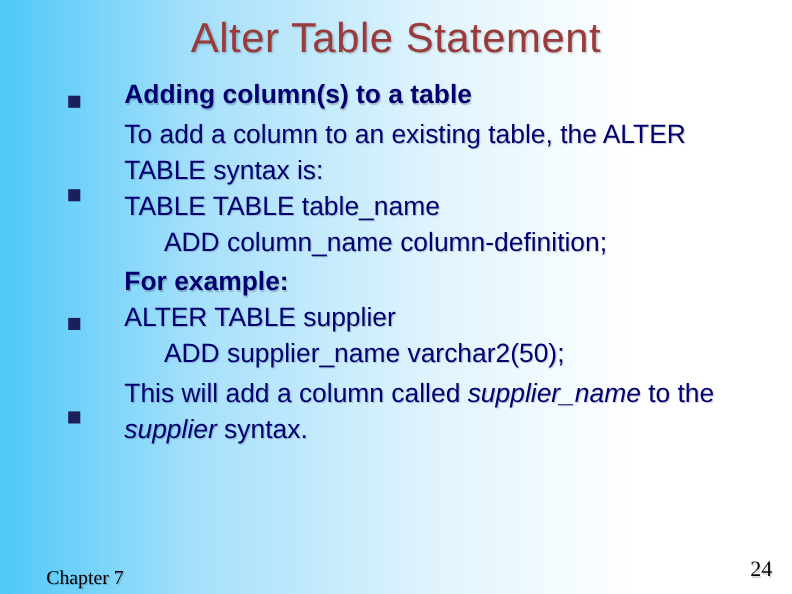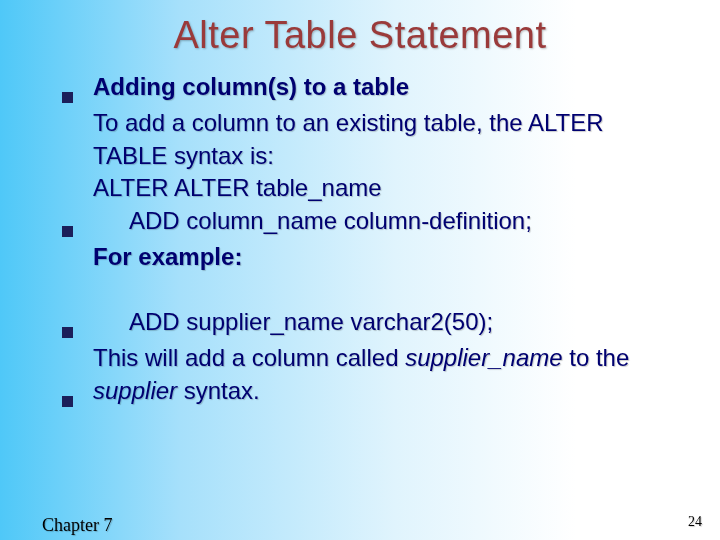--- a/index.html
+++ b/index.html
@@ -24,22 +24,23 @@
     text-align: center;
     padding-top: 14px;
     letter-spacing: 0.5px;
     text-shadow: 1px 1px 2px rgba(0,0,0,0.25);
   }
   .body {
     padding: 14px 40px 0 62px;
   }
   .bullet-row {
     display: flex;
-    align-items: flex-end;
+    align-items: center;
     margin-bottom: 4px;
+    gap: 20px;
   }
   .bullet {
     width: 11px;
     height: 11px;
     background: #1b1f5a;
     margin-top: 10px;
     margin-right: 20px;
     flex-shrink: 0;
   }
   .btext {
@@ -74,21 +75,21 @@
     font-family: "Times New Roman", serif;
     font-size: 14px;
     color: #000;
     text-shadow: 1px 1px 1px rgba(0,0,0,0.2);
   }
   .footer-right {
     position: absolute;
     right: 18px;
     bottom: 10px;
     font-family: "Times New Roman", serif;
-    font-size: 14px;
+    font-size: 20px;
     color: #000;
     text-shadow: 1px 1px 1px rgba(0,0,0,0.2);
   }
 </style>
 </head>
 <body>
 
 <div class="slide">
 
   <div class="title">Alter Table Statement</div>
@@ -97,30 +98,30 @@
 
     <div class="bullet-row">
       <div class="bullet"></div>
       <div class="btext bold">Adding column(s) to a table</div>
     </div>
 
     <div class="bullet-row">
       <div class="bullet"></div>
       <div class="btext">
         <span>To add a column to an existing table, the ALTER TABLE syntax is:</span><br>
-        <span>ALTER ALTER table_name</span><br>
+        <span>TABLE TABLE table_name</span><br>
         <span class="sub">ADD column_name column-definition;</span>
       </div>
     </div>
 
     <div class="bullet-row">
       <div class="bullet"></div>
       <div class="btext">
         <span class="bold">For example:</span><br>
-        <br>
+        <span>ALTER TABLE supplier</span><br>
         <span class="sub">ADD supplier_name  varchar2(50);</span>
       </div>
     </div>
 
     <div class="bullet-row">
       <div class="bullet"></div>
       <div class="btext"><span>This will add a column called </span><span class="italic">supplier_name </span><span> to the </span><span class="italic">supplier </span><span> syntax.</span></div>
     </div>
 
   </div>

